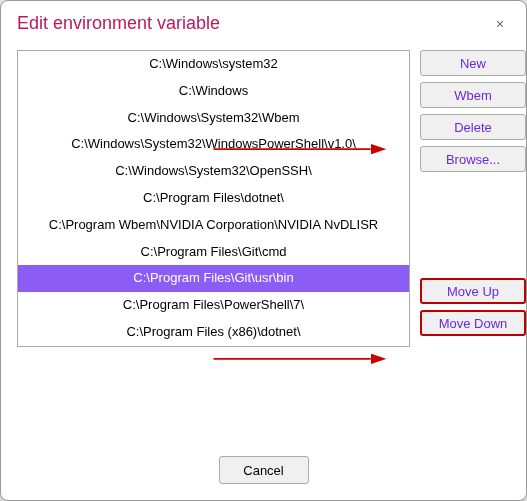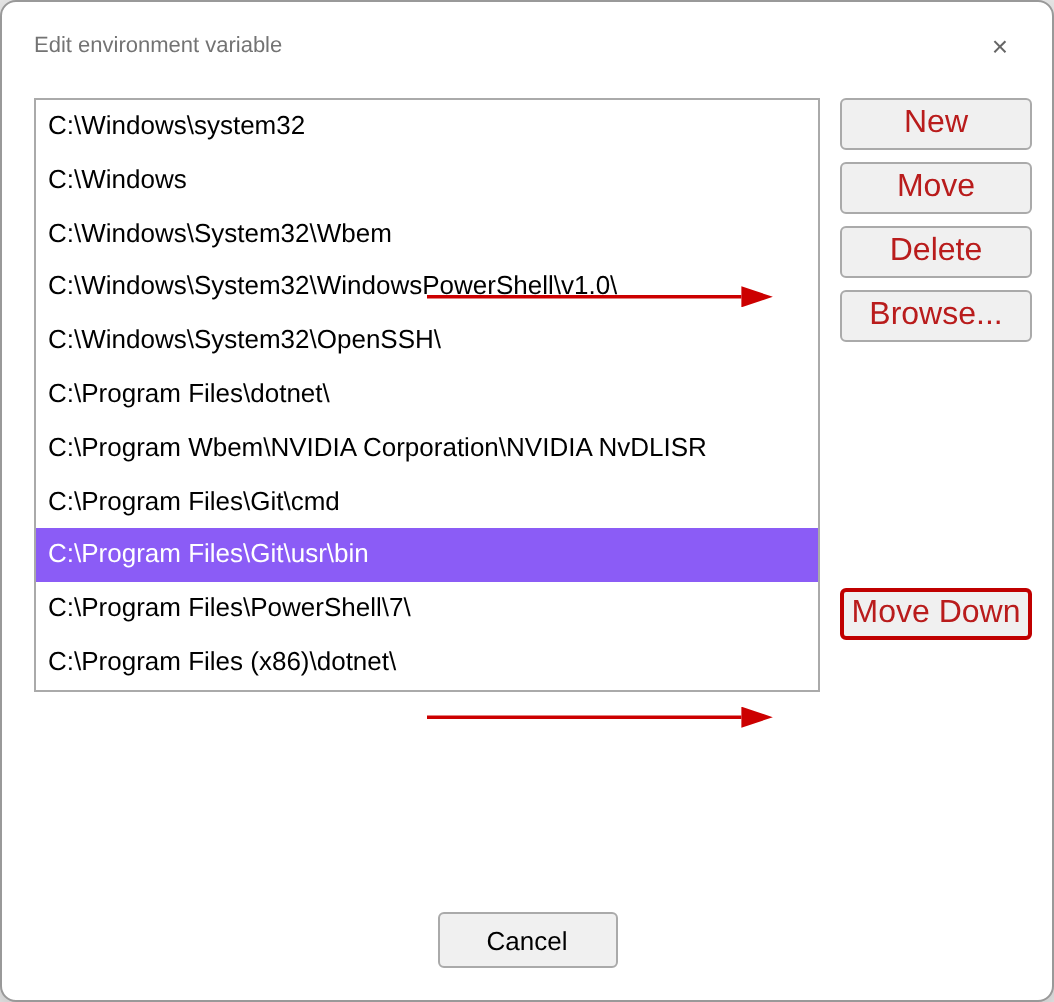--- a/index.html
+++ b/index.html
@@ -31,22 +31,22 @@
 
     .title-bar {
       display: flex;
       align-items: center;
       justify-content: space-between;
       padding: 12px 16px 8px 16px;
       border-bottom: none;
     }
 
     .title-bar-text {
-      font-size: 11px;
-      color: #737373;
+      font-size: 18px;
+      color: #be185d;
     }
 
     .close-btn {
       width: 20px;
       height: 20px;
       display: flex;
       align-items: center;
       justify-content: center;
       cursor: pointer;
       color: #666;
@@ -84,28 +84,28 @@
     }
 
     .buttons-panel {
       display: flex;
       flex-direction: column;
       gap: 6px;
       width: 90px;
     }
 
     .btn {
-      width: 96px;
+      width: 106px;
       height: 26px;
       border: 1px solid #aaa;
       background: #f0f0f0;
       cursor: pointer;
       border-radius: 3px;
-      font-size: 16px;
-      color: #b91c1c;
+      font-size: 13px;
+      color: #6d28d9;
       display: flex;
       align-items: center;
       justify-content: center;
     }
 
     .btn.highlighted {
       border: 2px solid #c00000;
     }
 
     .btn-spacer {
@@ -129,20 +129,21 @@
       font-size: 13px;
       color: #000;
       display: flex;
       align-items: center;
       justify-content: center;
     }
 
     .list-wrapper {
       position: relative;
       flex: 1;
+      text-align: center;
     }
 
     .arrow-overlay {
       position: absolute;
       top: 0;
       left: 0;
       width: 100%;
       height: 100%;
       pointer-events: none;
     }
@@ -180,24 +181,25 @@
         <defs>
           <marker id="arrowhead" markerWidth="8" markerHeight="6" refX="0" refY="3" orient="auto">
             <polygon points="0 0, 8 3, 0 6" fill="#cc0000"></polygon>
           </marker>
         </defs>
       </svg>
     </div>
 
     <div class="buttons-panel">
       <button class="btn">New</button>
-      <button class="btn">Move</button>
+      <button class="btn">Wbem</button>
       <button class="btn">Delete</button>
       <button class="btn">Browse...</button>
       <div class="btn-spacer"></div>
+      <button class="btn highlighted">Move Up</button>
       <button class="btn highlighted">Move Down</button>
       <div class="btn-spacer"></div>
     </div>
   </div>
 
   <div class="dialog-footer">
     <button class="footer-btn">Cancel</button>
   </div>
 </div>
 

